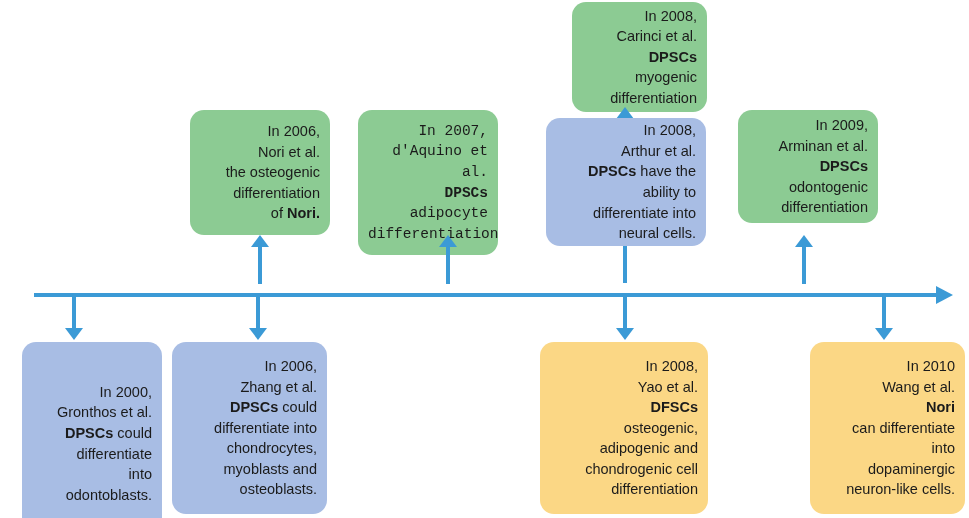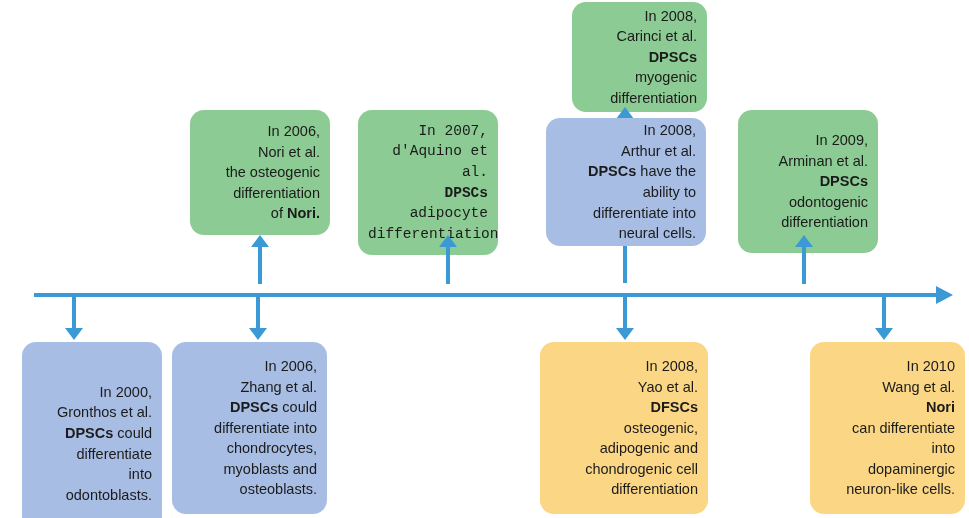--- a/index.html
+++ b/index.html
@@ -129,21 +129,21 @@
 
   <div class="node blue" style="left:546px; top:118px; width:160px; height:128px;">
     <span class="txt">In 2008,
 Arthur et al.
 <b>DPSCs</b> have the
 ability to
 differentiate into
 neural cells.</span>
   </div>
 
-  <div class="node green" style="left:738px; top:110px; width:140px; height:143px;">
+  <div class="node green" style="left:738px; top:110px; width:140px; height:113px;">
     <span class="txt">In 2009,
 Arminan et al.
 <b>DPSCs</b>
 odontogenic
 differentiation</span>
   </div>
   <div class="connector" style="left:802px; top:246px; height:38px;">
     <span class="head-up"></span>
   </div>
 

